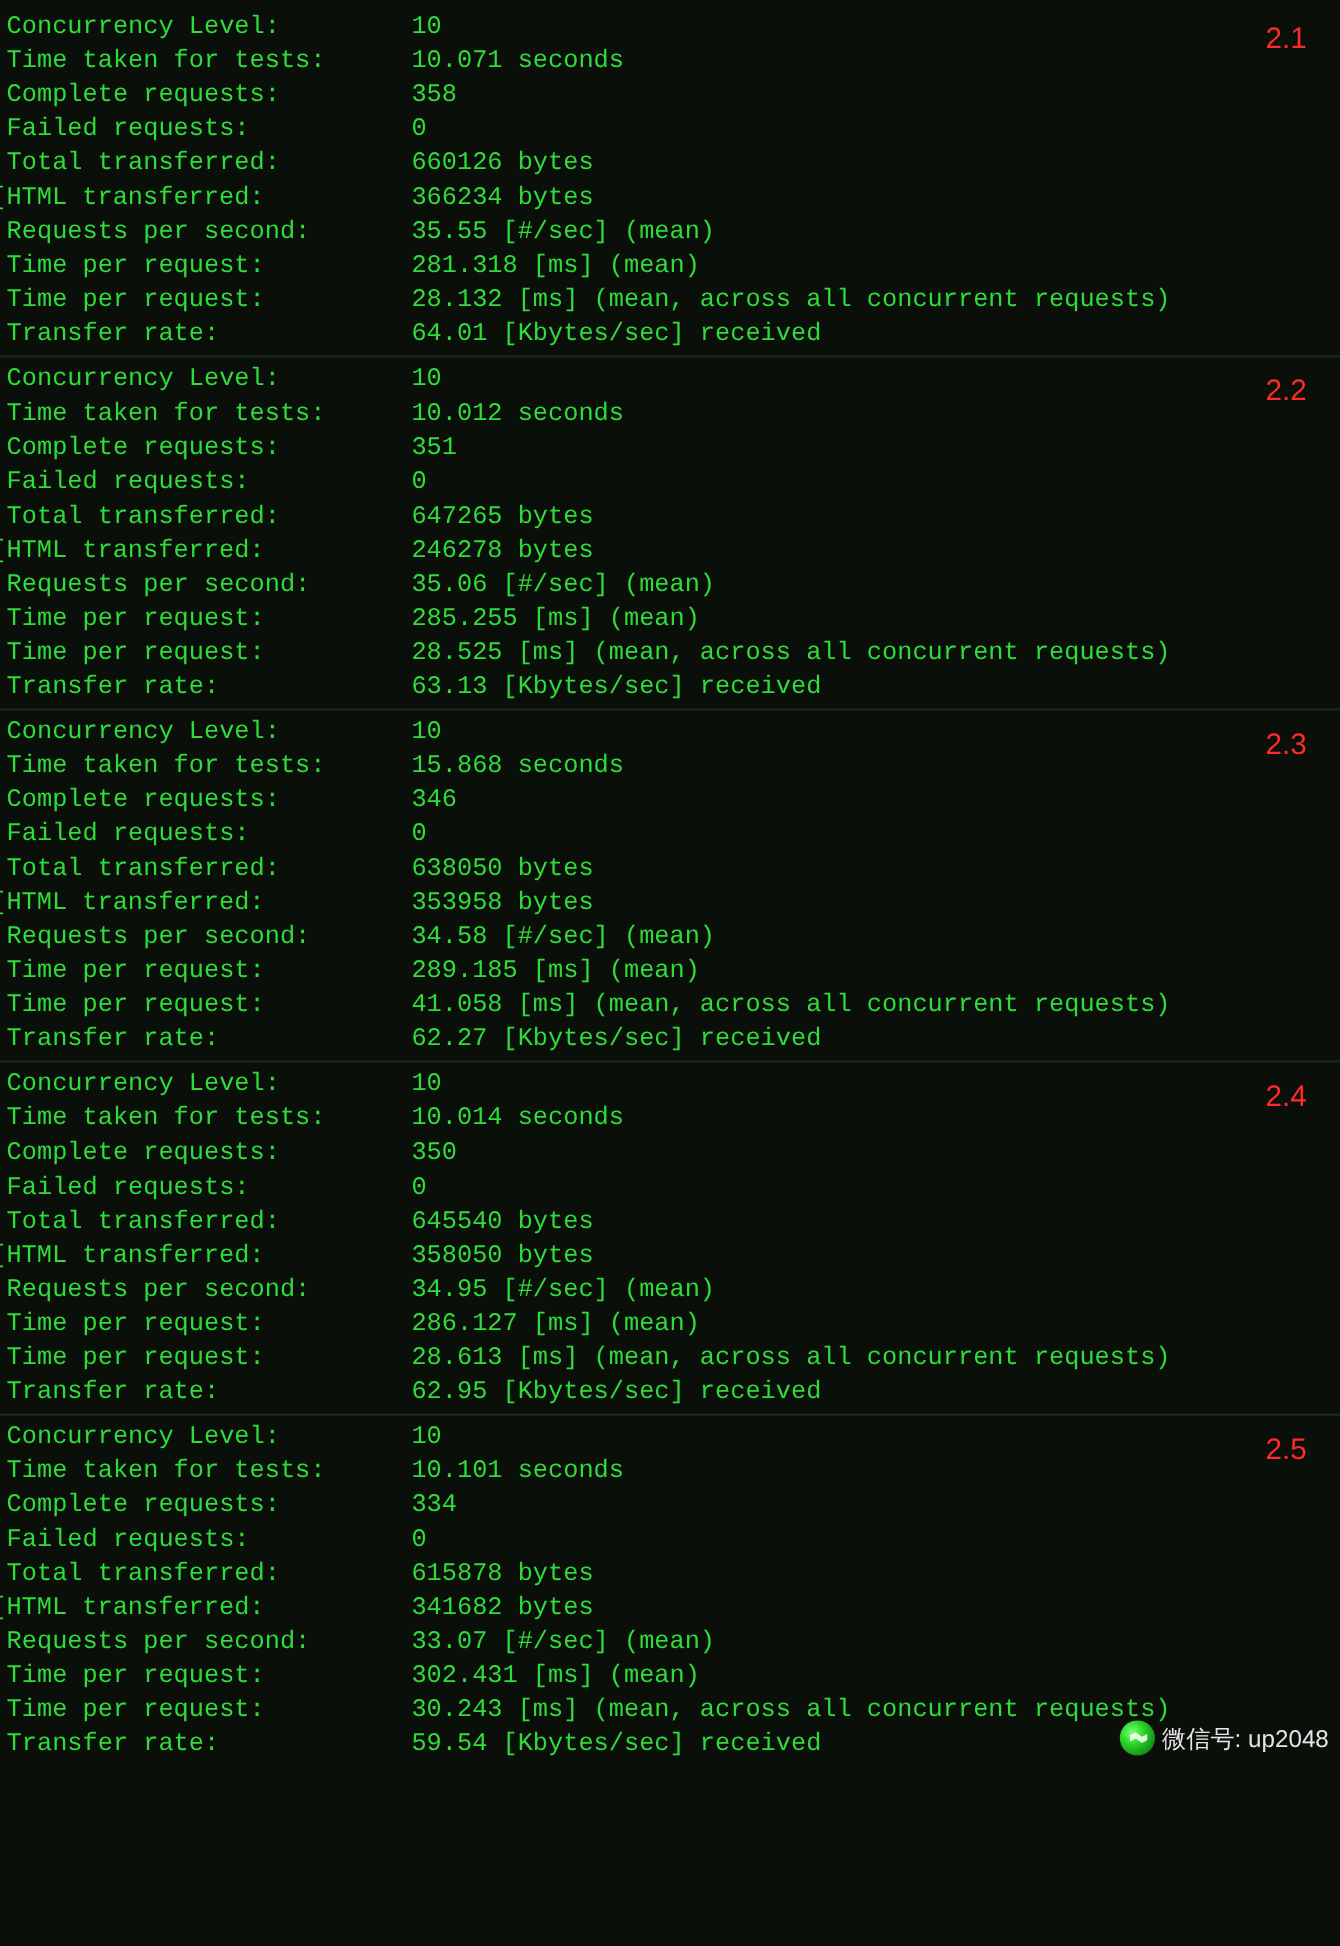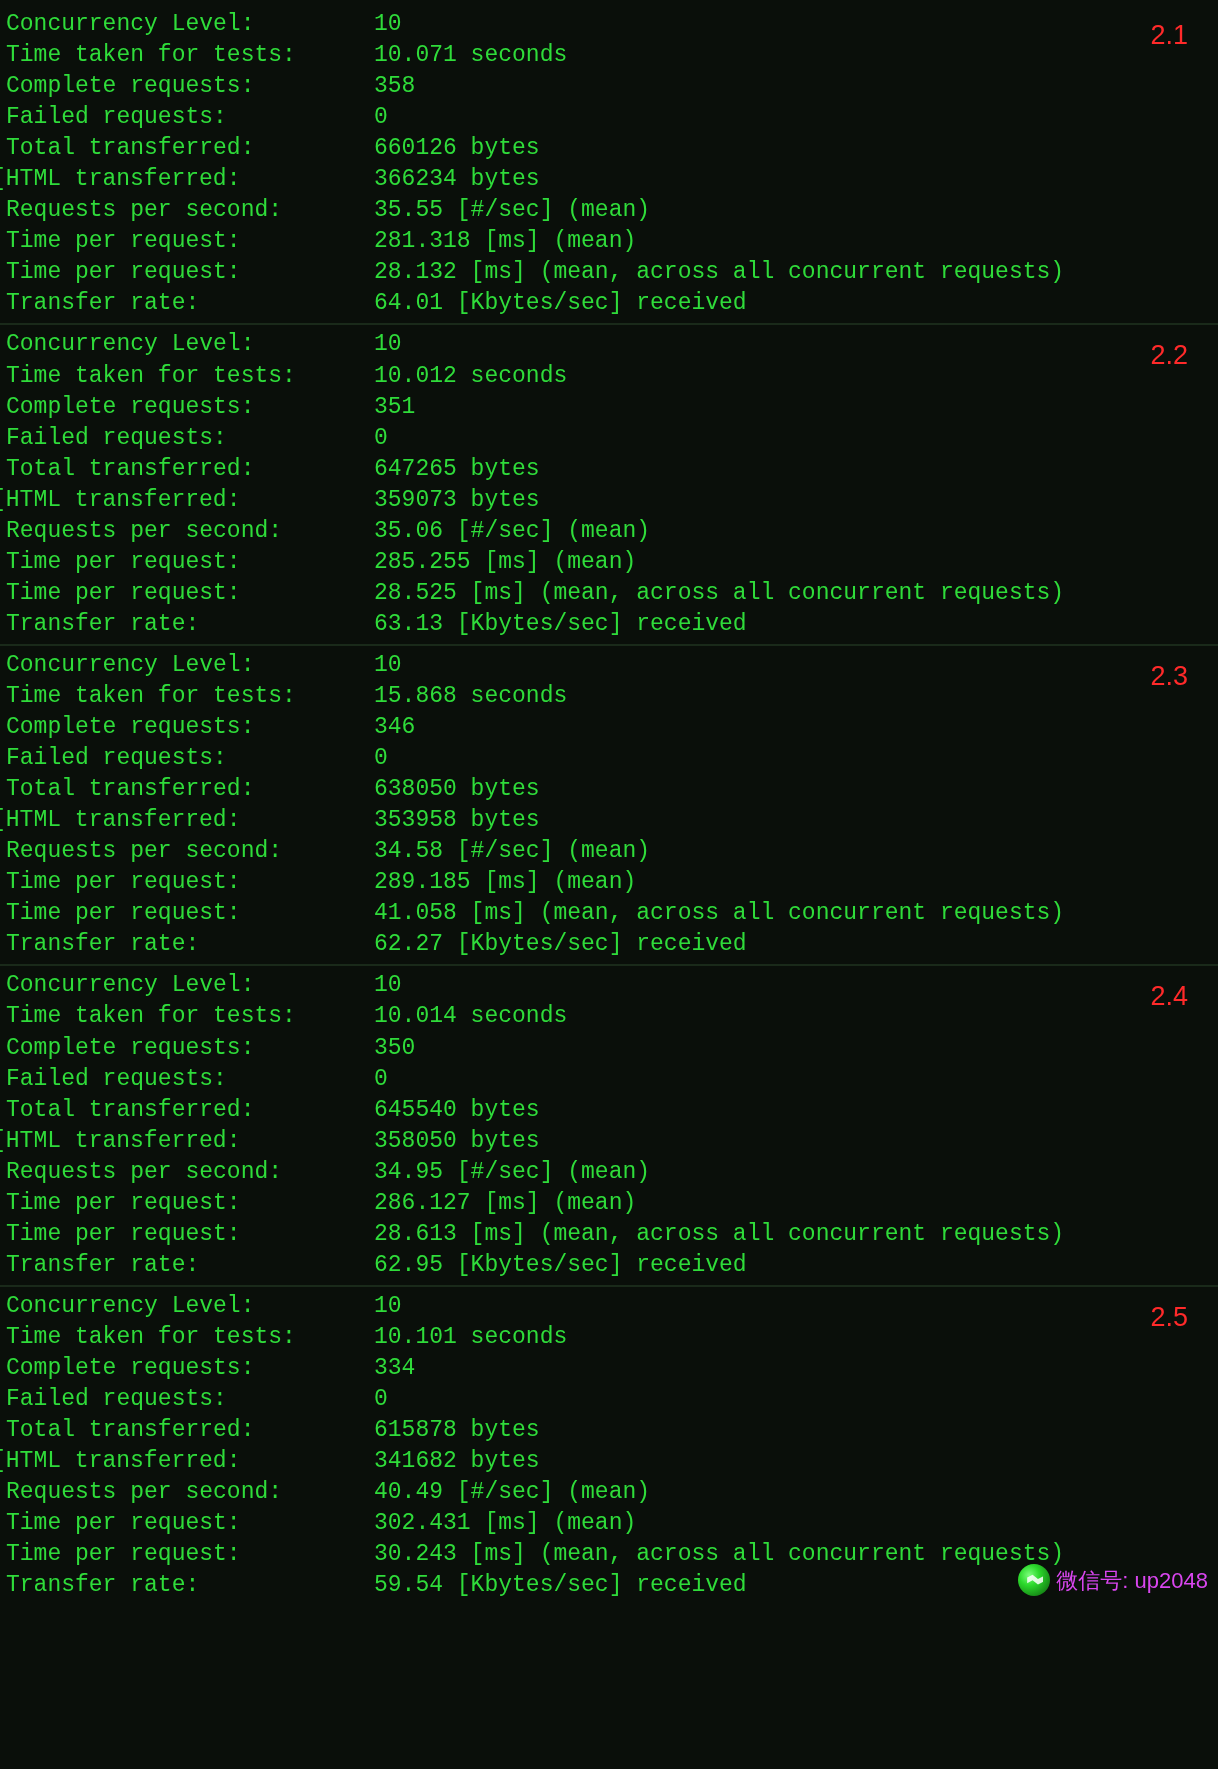--- a/index.html
+++ b/index.html
@@ -41,21 +41,21 @@
     font-weight: normal;
     margin-left: 44px;
   }
   .watermark {
     position: absolute;
     right: 10px;
     bottom: 14px;
     display: flex;
     align-items: center;
     gap: 6px;
-    color: #d946ef;
+    color: #e5e5e5;
     font-family: Arial, "Microsoft YaHei", sans-serif;
     font-size: 22px;
   }
   .watermark-icon {
     width: 32px;
     height: 32px;
     border-radius: 50%;
     background: radial-gradient(circle at 35% 35%, #7cff7c 0%, #2bd82b 35%, #0a5a0a 100%);
     display: flex;
     align-items: center;
@@ -135,21 +135,21 @@
       <div class="row">
         <span class="label">Failed requests:</span>
         <span class="value">0</span>
       </div>
       <div class="row">
         <span class="label">Total transferred:</span>
         <span class="value">647265 bytes</span>
       </div>
       <div class="row">
         <span class="label" style="margin-left: -14px; width: 382px;"><span>[</span><span>HTML transferred:</span></span>
-        <span class="value">359073 bytes</span>
+        <span class="value">246278 bytes</span>
       </div>
       <div class="row">
         <span class="label">Requests per second:</span>
         <span class="value">35.06 [#/sec] (mean)</span>
       </div>
       <div class="row">
         <span class="label">Time per request:</span>
         <span class="value">285.255 [ms] (mean)</span>
       </div>
       <div class="row">
@@ -268,21 +268,21 @@
       <div class="row">
         <span class="label">Total transferred:</span>
         <span class="value">615878 bytes</span>
       </div>
       <div class="row">
         <span class="label" style="margin-left: -14px; width: 382px;"><span>[</span><span>HTML transferred:</span></span>
         <span class="value">341682 bytes</span>
       </div>
       <div class="row">
         <span class="label">Requests per second:</span>
-        <span class="value">40.49 [#/sec] (mean)</span>
+        <span class="value">33.07 [#/sec] (mean)</span>
       </div>
       <div class="row">
         <span class="label">Time per request:</span>
         <span class="value">302.431 [ms] (mean)</span>
       </div>
       <div class="row">
         <span class="label">Time per request:</span>
         <span class="value">30.243 [ms] (mean, across all concurrent requests)</span>
       </div>
       <div class="row">

